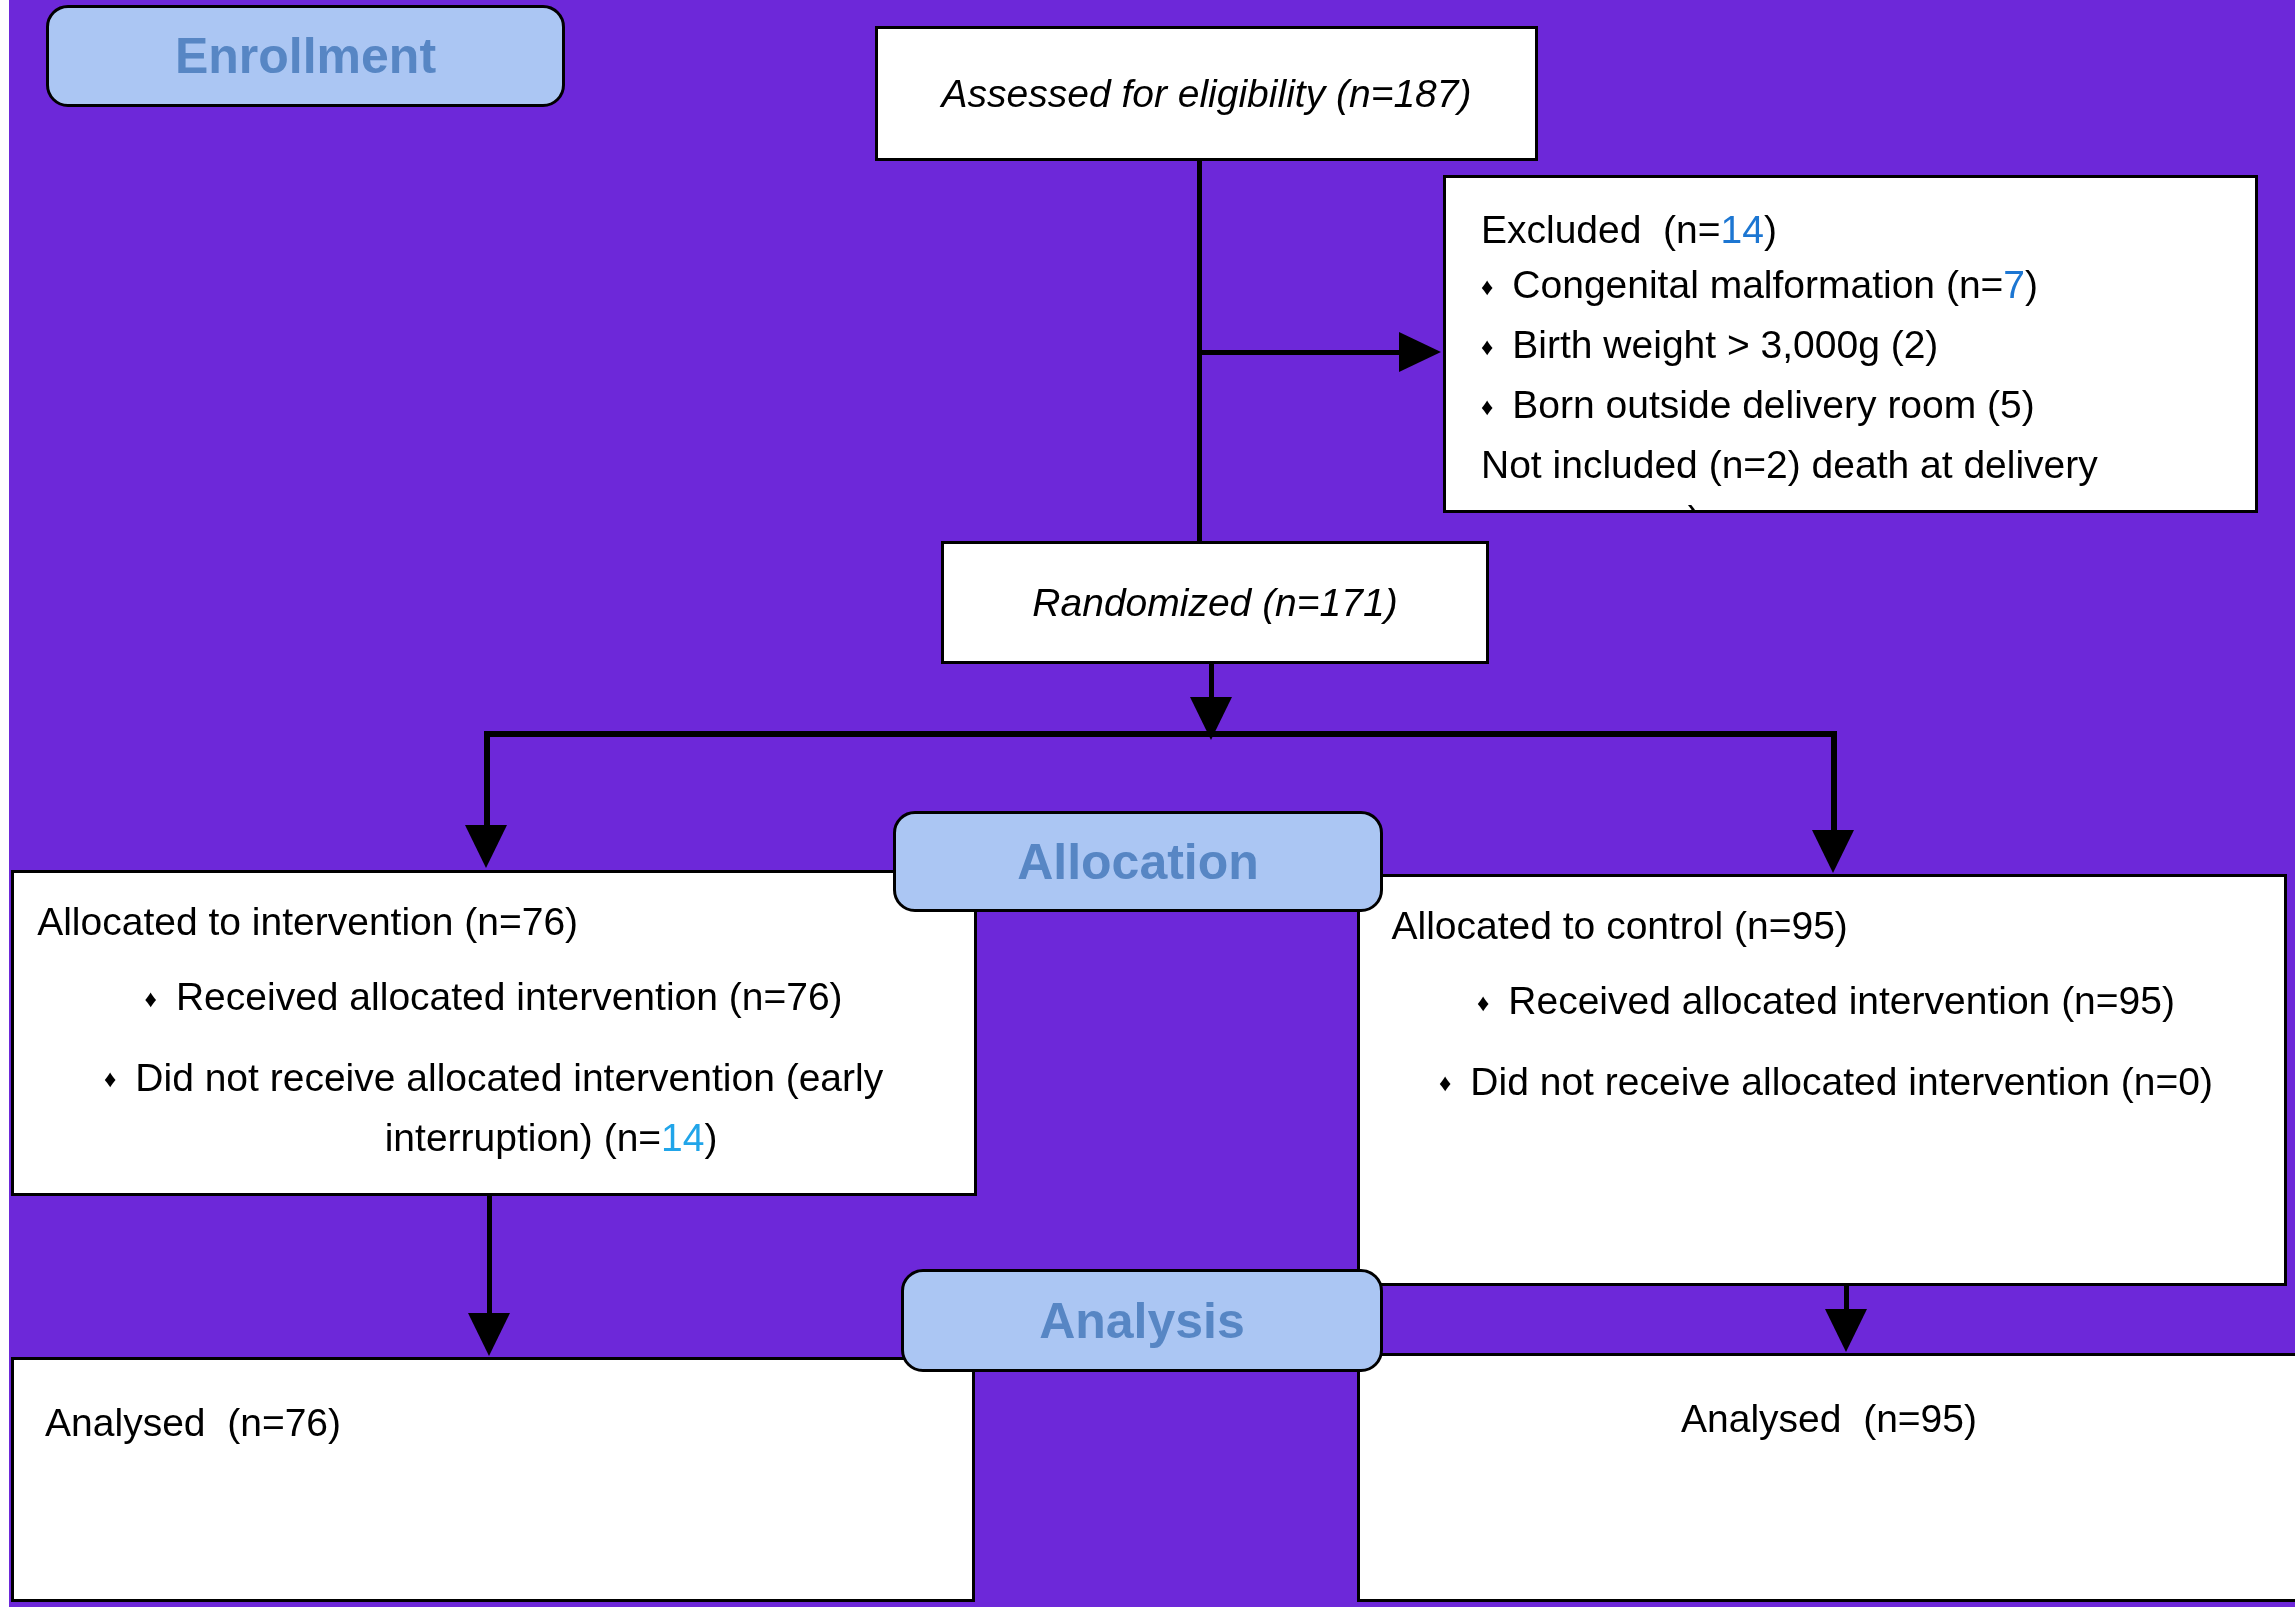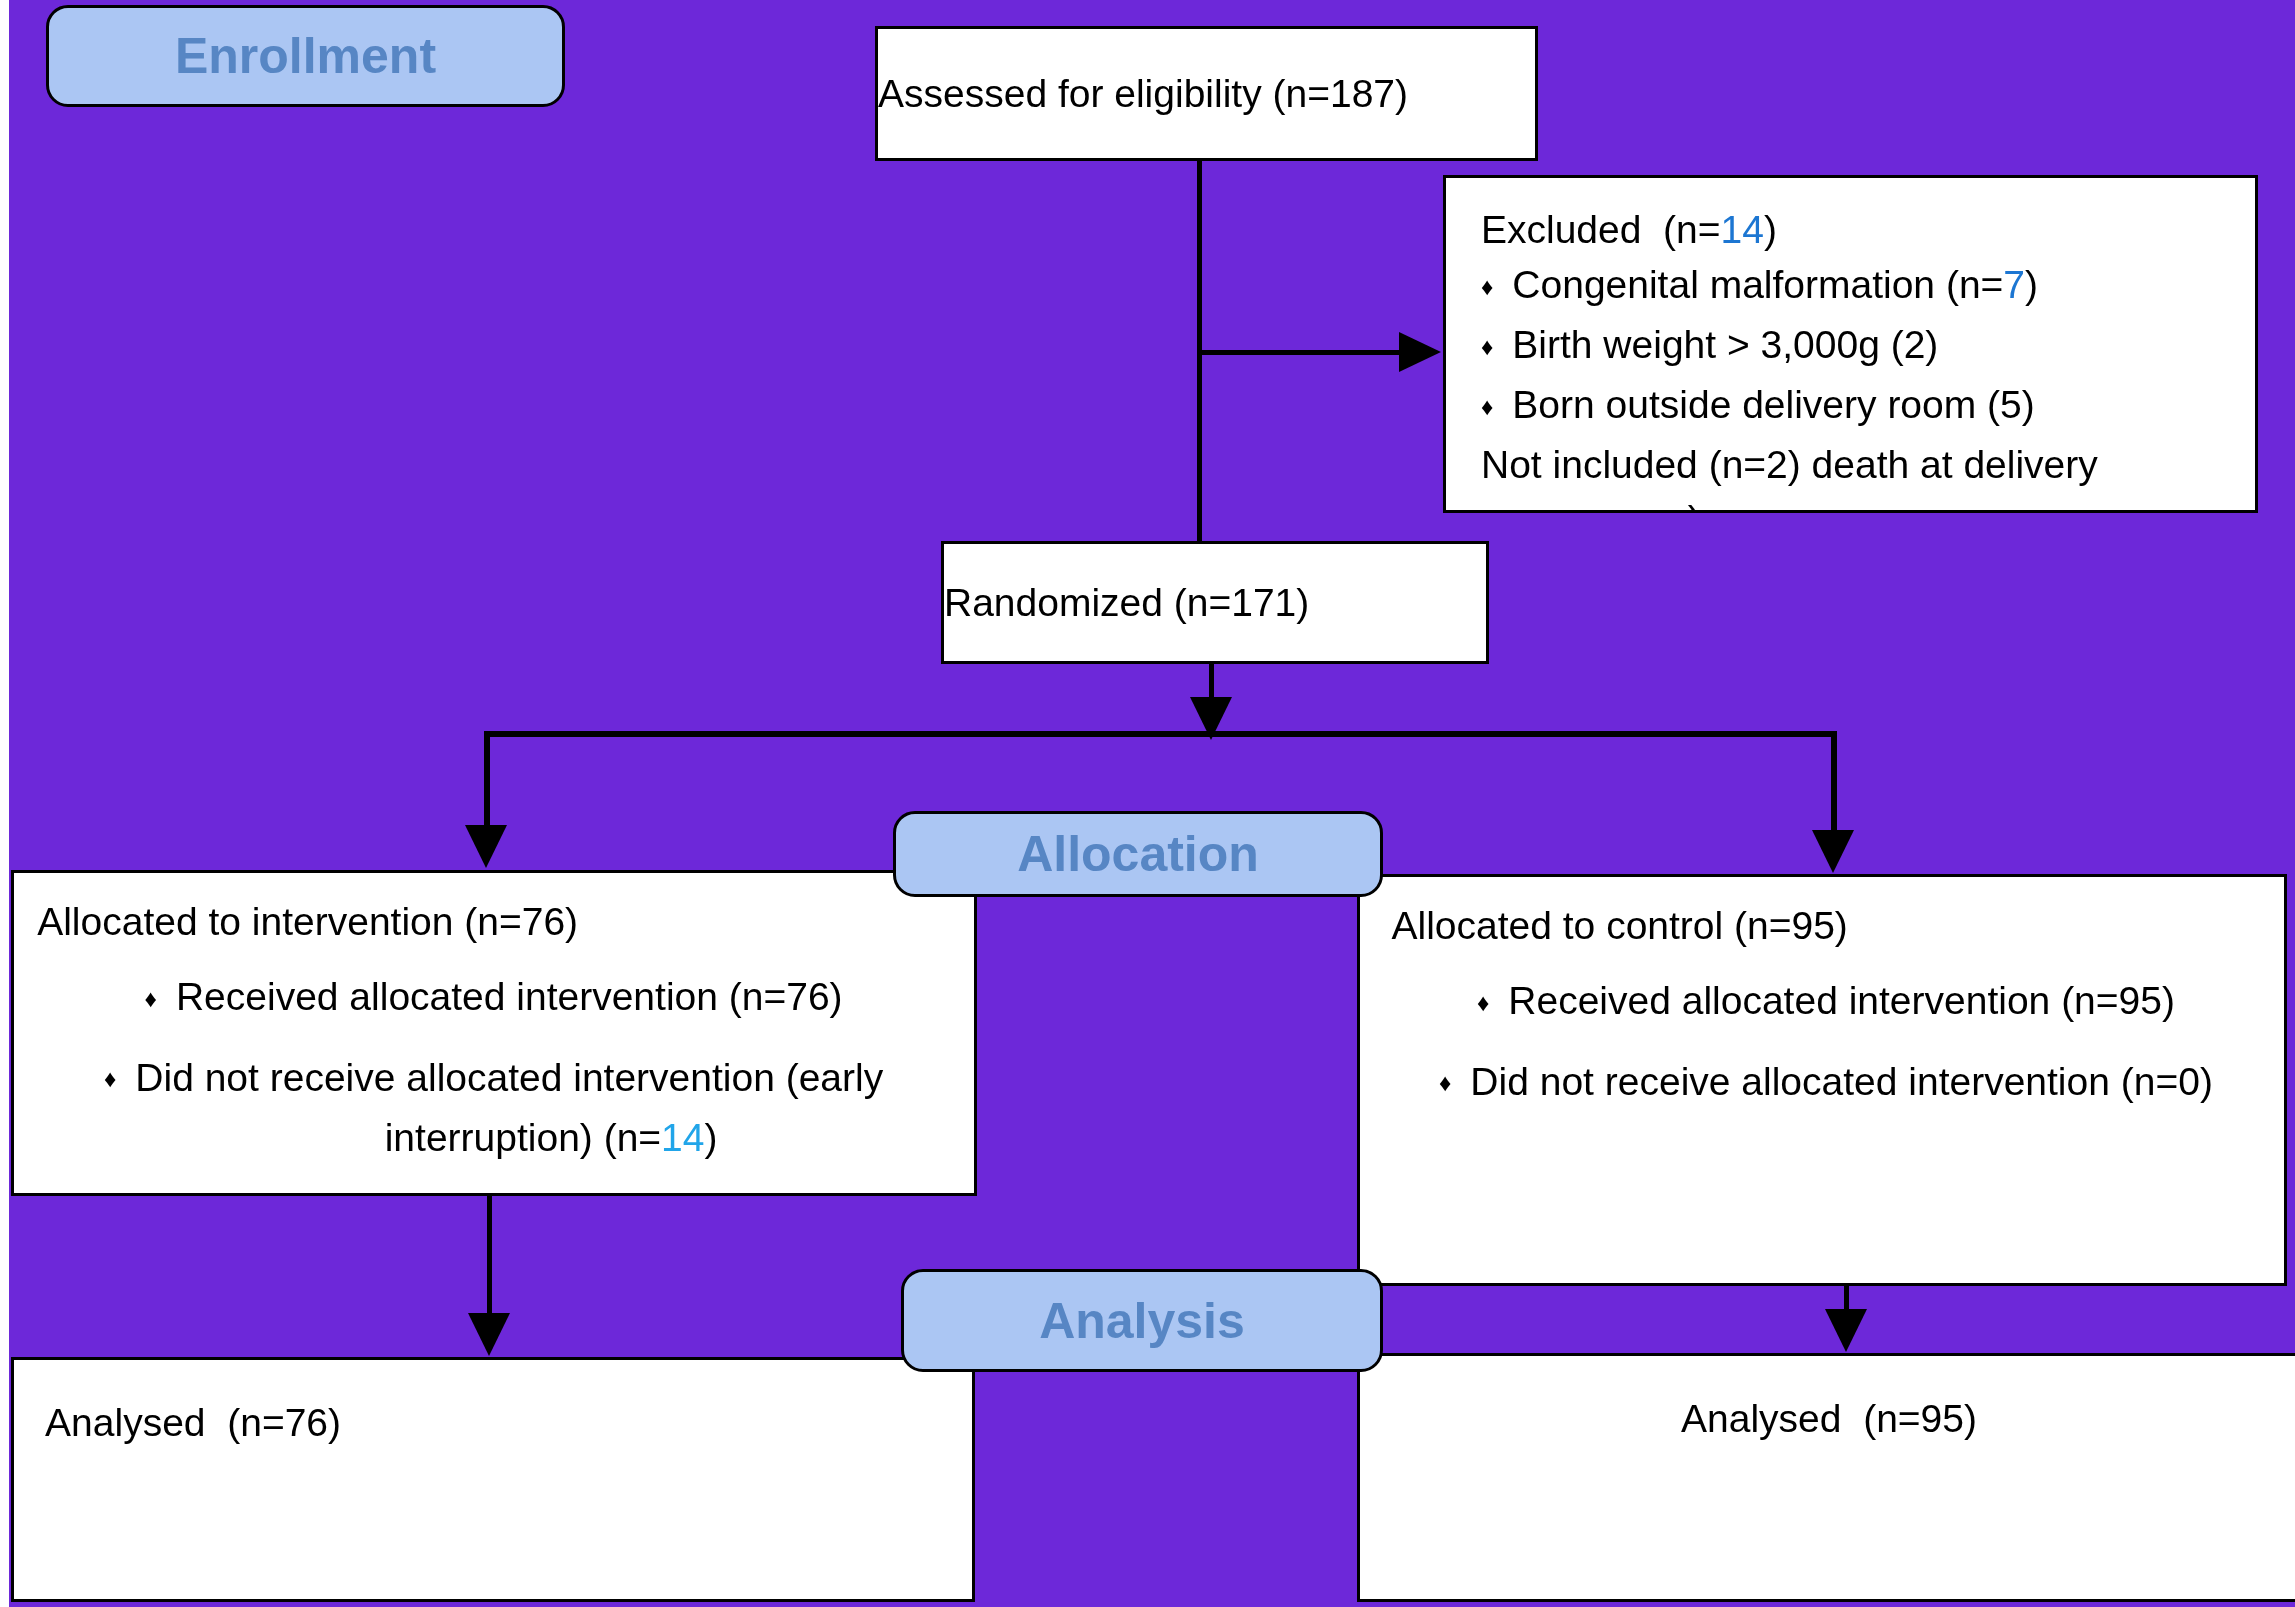--- a/index.html
+++ b/index.html
@@ -9,21 +9,21 @@
   }
   .whitebox{
     position:absolute;background:#fff;border:3.9px solid #000;box-sizing:border-box;
     font-size:39px;line-height:55px;
   }
   .labelpill{
     position:absolute;background:var(--label-fill,#abc6f3);border:3.9px solid #000;
     border-radius:22px;box-sizing:border-box;display:flex;align-items:center;justify-content:center;
     font-size:50px;font-weight:bold;color:var(--label-text,#5786c4);z-index:5;
   }
-  .centered{display:flex;align-items:center;text-align:center;}
+  .centered{display:flex;align-items:center;justify-content:center;text-align:center;font-style:italic;}
   .line{position:absolute;background:#000;z-index:1;}
   .head-down{position:absolute;width:0;height:0;border-left:21px solid transparent;
     border-right:21px solid transparent;border-top:43px solid #000;z-index:1;}
   .head-right{position:absolute;width:0;height:0;border-top:20.5px solid transparent;
     border-bottom:20.5px solid transparent;border-left:42px solid #000;z-index:1;}
   .txt{white-space:pre-wrap;}
   .num-blue{color:var(--num-blue,#1c76d2);}
   .num-cyan{color:var(--num-cyan,#21a5e9);}
   .bullet{font-size:0.62em;margin-right:19px;position:relative;top:-3.1px;}
   .bitem{margin-top:20.5px;text-align:center;}
@@ -56,21 +56,21 @@
 
   <div class="line" style="left:478px;top:1195px;width:4.7px;height:119px;"></div>
   <div class="head-down" style="left:459px;top:1313px;"></div>
 
   <div class="line" style="left:1835px;top:1200px;width:4.7px;height:110px;"></div>
   <div class="head-down" style="left:1816px;top:1309px;"></div>
 
   <div class="labelpill" style="left:37px;top:4.7px;width:519px;height:102px;">
     <span class="txt">Enrollment</span>
   </div>
-  <div class="labelpill" style="left:884px;top:811px;width:490px;height:86px;">
+  <div class="labelpill" style="left:884px;top:811px;width:490px;height:101px;">
     <span class="txt">Allocation</span>
   </div>
   <div class="labelpill" style="left:892px;top:1269px;width:482px;height:103px;">
     <span class="txt">Analysis</span>
   </div>
 
   <div class="whitebox centered boxz" style="left:866px;top:26px;width:663px;height:135px;">
     <span class="txt">Assessed for eligibility (n=187)</span>
   </div>
 

